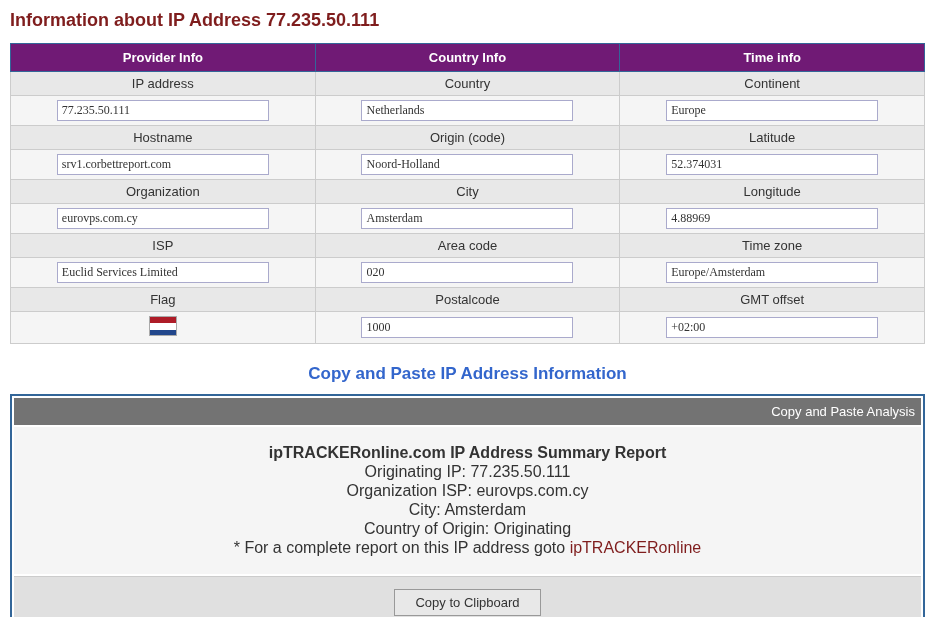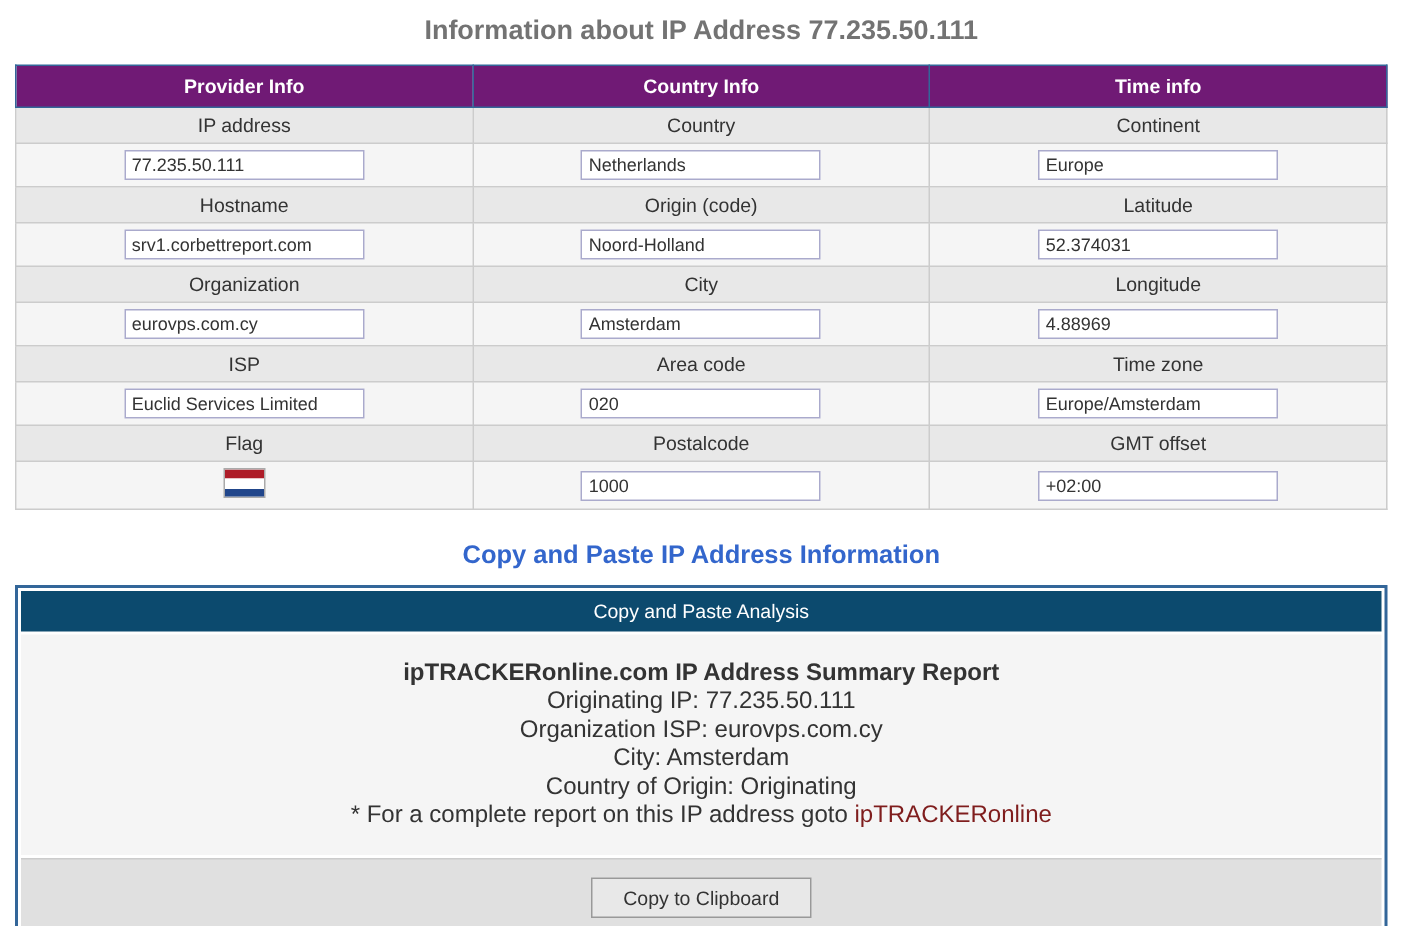--- a/index.html
+++ b/index.html
@@ -4,22 +4,21 @@
   <style>
     * { box-sizing: border-box; margin: 0; padding: 0; }
     body {
       font-family: Arial, sans-serif;
       font-size: 13px;
       background: #fff;
       color: #333;
       padding: 10px;
     }
     h1.page-title {
-      text-align: center;
-      color: #737373;
+      color: #7f1d1d;
       font-size: 18px;
       margin-bottom: 12px;
       font-weight: bold;
     }
     
     .info-table {
       width: 100%;
       border-collapse: collapse;
       border: 1px solid #336699;
       margin-bottom: 20px;
@@ -41,22 +40,23 @@
     .info-table td.label {
       background: #e8e8e8;
       font-weight: normal;
       color: #333;
     }
     .info-table input[type="text"] {
       border: 1px solid #aac;
       background: #fff;
       padding: 2px 4px;
       font-size: 12px;
-      width: 160px;
-      color: #333;
+      width: 212px;
+      color: #333;
+      font-family: Liberation Serif, serif;
     }
     .flag-cell {
       background: #f5f5f5;
       padding: 8px;
       text-align: center;
     }
     
     .nl-flag {
       display: inline-block;
       width: 28px;
@@ -74,23 +74,23 @@
       color: #3366cc;
       font-size: 17px;
       margin-bottom: 10px;
       font-weight: bold;
     }
     .copy-section {
       border: 2px solid #336699;
       width: 100%;
     }
     .copy-section-header {
-      background: #0c4a6e;
+      background: #737373;
       color: #fff;
-      text-align: center;
+      text-align: right;
       padding: 6px;
       font-size: 13px;
     }
     .copy-section-body {
       background: #f5f5f5;
       padding: 16px;
       text-align: center;
     }
     .copy-section-body p {
       margin: 1px 0;

